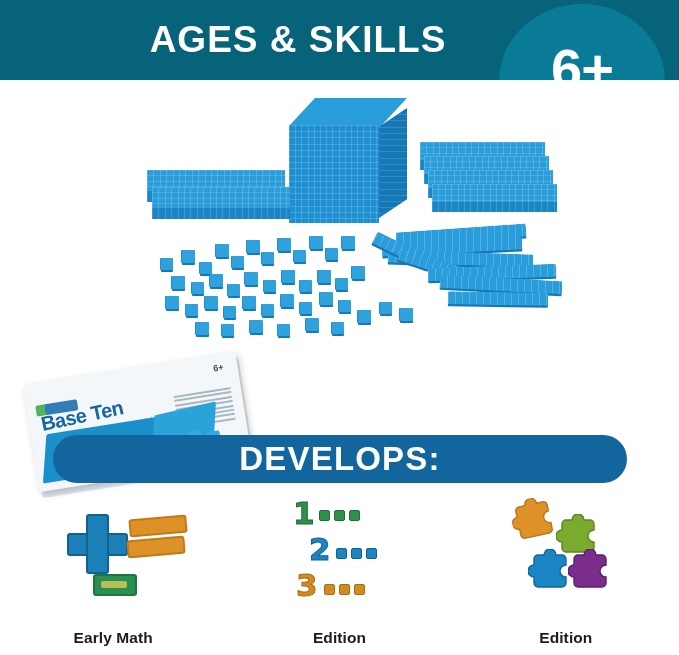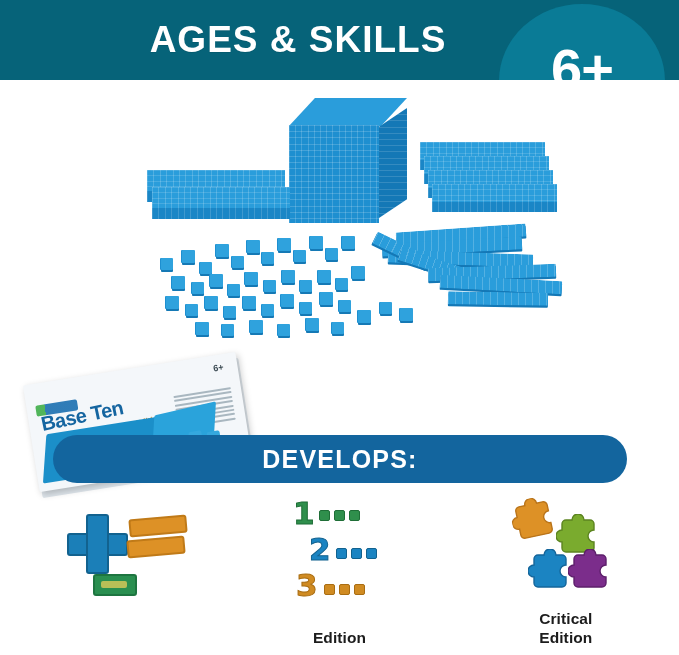--- a/index.html
+++ b/index.html
@@ -91,21 +91,21 @@
   .bk-cert{position:absolute;left:86px;bottom:5px;width:34px;height:9px;
     background:linear-gradient(90deg,#d4a017 0 33%,#c0392b 33% 66%,#2d6fa8 66% 100%);border-radius:1px;}
 
   
   .develops{
     position:absolute;left:53px;top:435px;width:574px;height:48px;
     background:#13659e;border-radius:26px;
     display:flex;align-items:center;justify-content:center;
   }
   .develops span{
-    color:#fff;font-size:25px;font-weight:700;letter-spacing:1.2px;
+    color:#fff;font-size:33px;font-weight:700;letter-spacing:1.2px;
     font-family:"Liberation Sans",sans-serif;
   }
 
   
   .skills{position:absolute;left:0;top:492px;width:679px;height:163px;display:flex;}
   .skill{flex:1;position:relative;display:flex;flex-direction:column;align-items:center;}
   .skill .art{position:relative;width:175px;height:112px;}
   .skill .cap{
     position:absolute;bottom:8px;left:0;width:100%;text-align:center;
     font-size:15.5px;font-weight:700;color:#1c1c1c;line-height:19px;
@@ -288,20 +288,21 @@
     <div class="skill">
       <div class="art">
         <div class="plus-h"></div>
         <div class="plus-v"></div>
         <div class="eq1"></div>
         <div class="eq2"></div>
         <div class="minus">
             <i></i>
           </div>
       </div>
+      <div class="cap">Early Math</div>
     </div>
 
     <div class="skill">
       <div class="art">
         <div class="cnt one">1</div>
         <div class="dots d1">
             <i></i>
             <i></i>
             <i></i>
           </div>
@@ -330,19 +331,18 @@
           <path d="M6 10a4 4 0 0 1 4-4h6a5 5 0 1 1 12 0h6a4 4 0 0 1 4 4v6a5 5 0 1 0 0 12v6a4 4 0 0 1-4 4H10a4 4 0 0 1-4-4V28a5 5 0 1 1 0-12z" fill="#7aab2e" stroke="#5c8420" stroke-width="1.4"></path>
         </svg>
         <svg class="puz p3" viewBox="0 0 44 44">
           <path d="M6 10a4 4 0 0 1 4-4h6a5 5 0 1 1 12 0h6a4 4 0 0 1 4 4v6a5 5 0 1 0 0 12v6a4 4 0 0 1-4 4H10a4 4 0 0 1-4-4V28a5 5 0 1 1 0-12z" fill="#1b84c2" stroke="#14659a" stroke-width="1.4"></path>
         </svg>
         <svg class="puz p4" viewBox="0 0 44 44">
           <path d="M6 10a4 4 0 0 1 4-4h6a5 5 0 1 1 12 0h6a4 4 0 0 1 4 4v6a5 5 0 1 0 0 12v6a4 4 0 0 1-4 4H10a4 4 0 0 1-4-4V28a5 5 0 1 1 0-12z" fill="#7b2d8b" stroke="#5d1f6b" stroke-width="1.4"></path>
         </svg>
       </div>
       <div class="cap">
-        <div>Critical</div>
         <div>Edition</div>
       </div>
     </div>
 
   </div>
 </div>
 
 </body></html>

